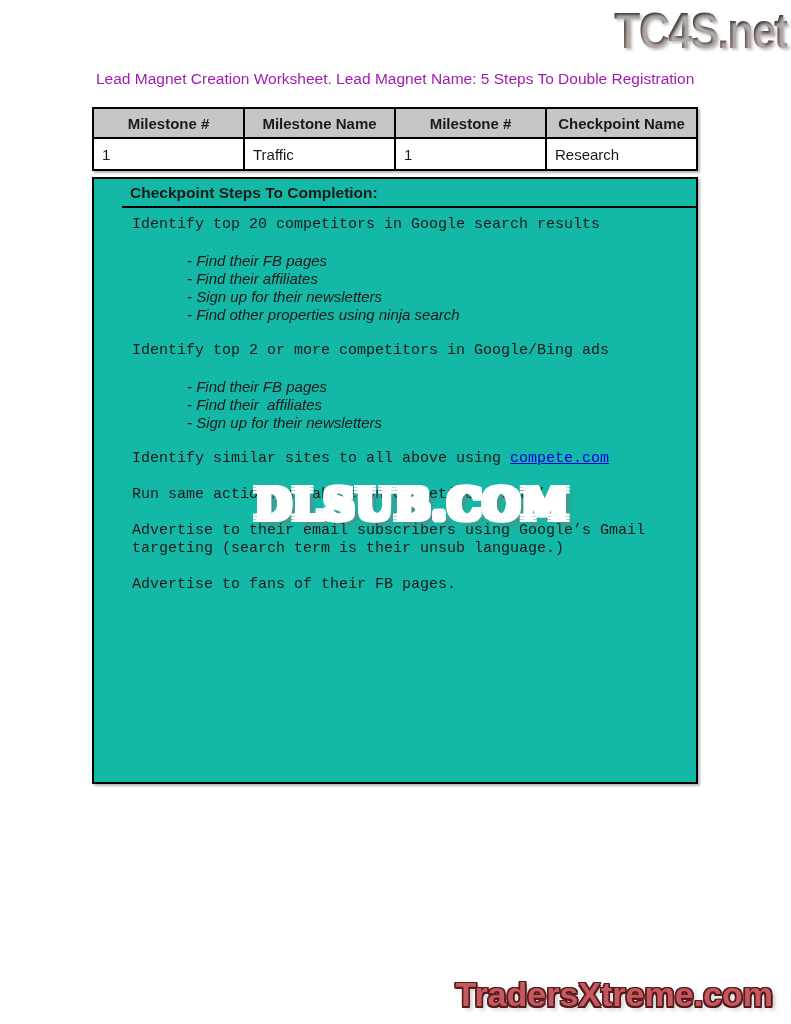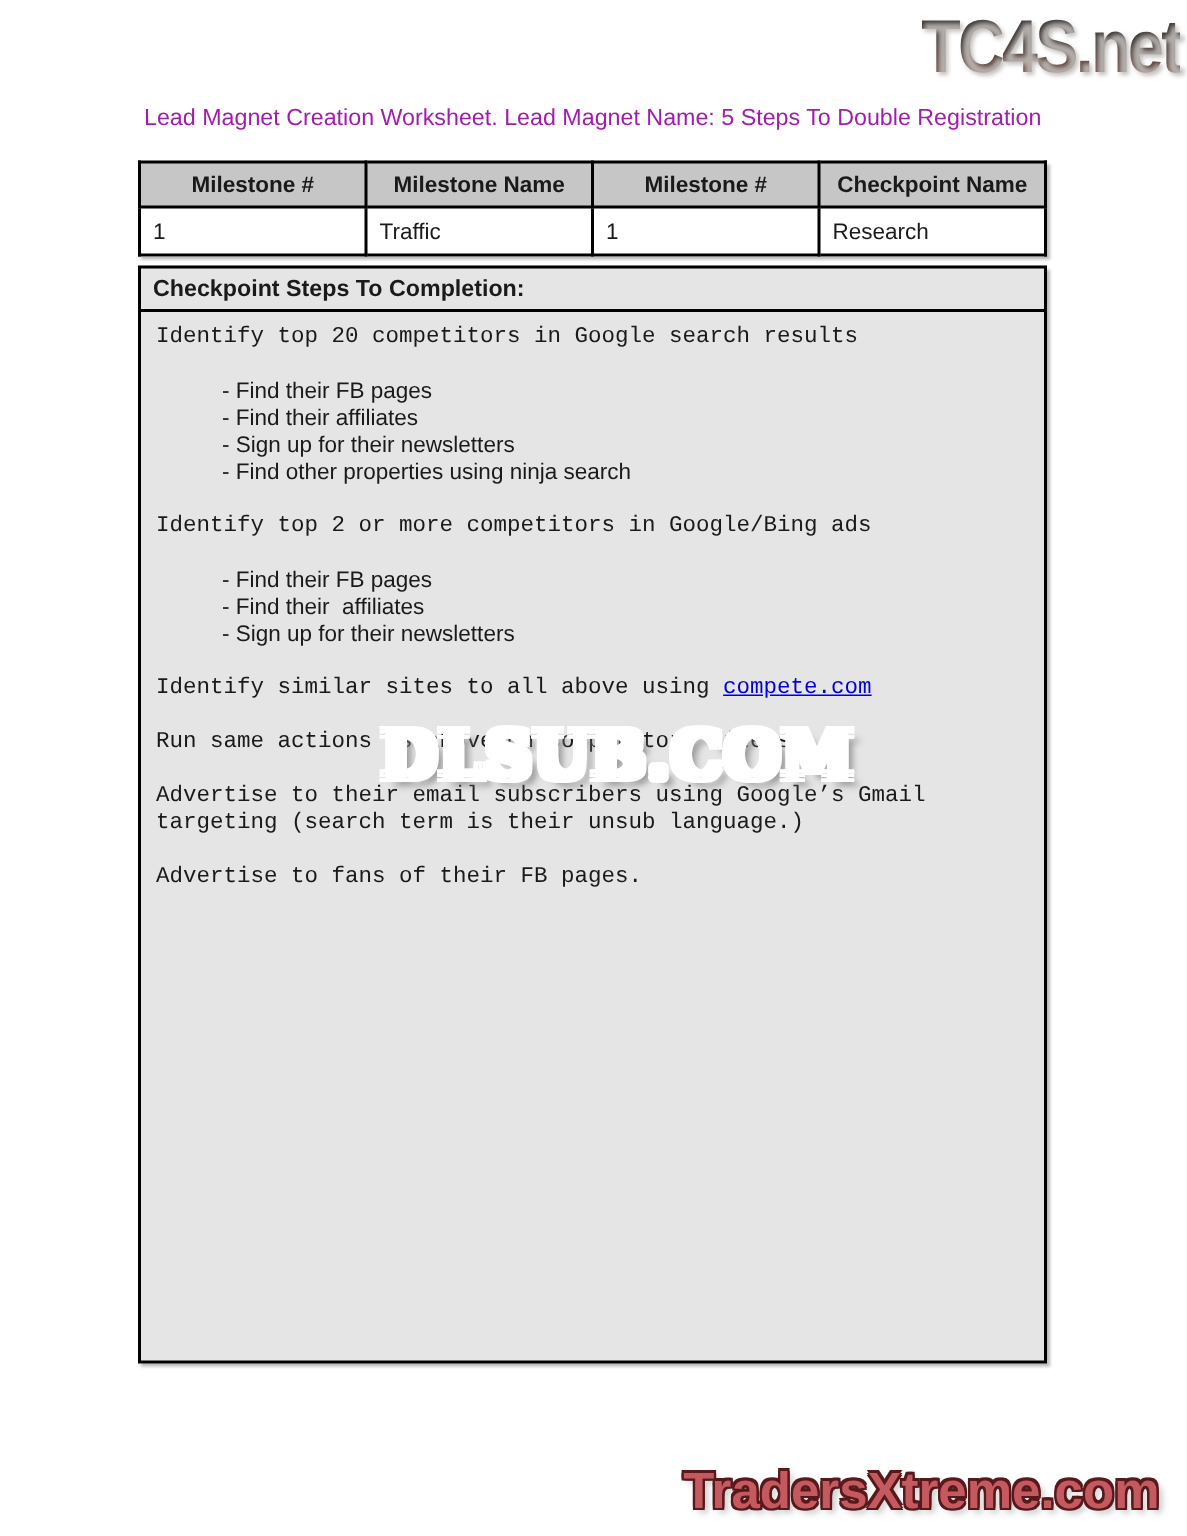--- a/index.html
+++ b/index.html
@@ -65,40 +65,41 @@
     height: 32px;
     padding-left: 8px;
   }
 
   
   .steps-box {
     position: absolute;
     top: 177px;
     left: 92px;
     width: 606px;
-    height: 732px;
+    height: 607px;
     border: 2px solid #000000;
-    background: #e5e5e5;
+    background: #14b8a6;
     box-shadow: 2px 2px 2px rgba(0,0,0,0.28);
+    padding-left: 28px;
   }
   .steps-header {
     border-bottom: 2px solid #000000;
     font-weight: bold;
     font-size: 15.5px;
     padding: 5px 8px 4px 8px;
     line-height: 18px;
   }
   .steps-body {
     padding: 8px 12px 0 10px;
     font-size: 15px;
     line-height: 18px;
   }
   .steps-body .para { margin-bottom: 18px; white-space: pre-wrap; font-family: Liberation Mono, monospace; }
   .steps-body .bullet-group { margin-bottom: 18px; }
-  .steps-body .bullet { margin-left: 44px; white-space: pre-wrap; }
+  .steps-body .bullet { margin-left: 55px; white-space: pre-wrap; font-style: italic; }
   .link { color: #0000dd; text-decoration: underline; cursor: pointer; }
 
   
   .center-badge {
     position: absolute;
     top: 479px;
     left: 254px;
     font-family: "DejaVu Serif", serif;
     font-weight: bold;
     font-size: 43px;

